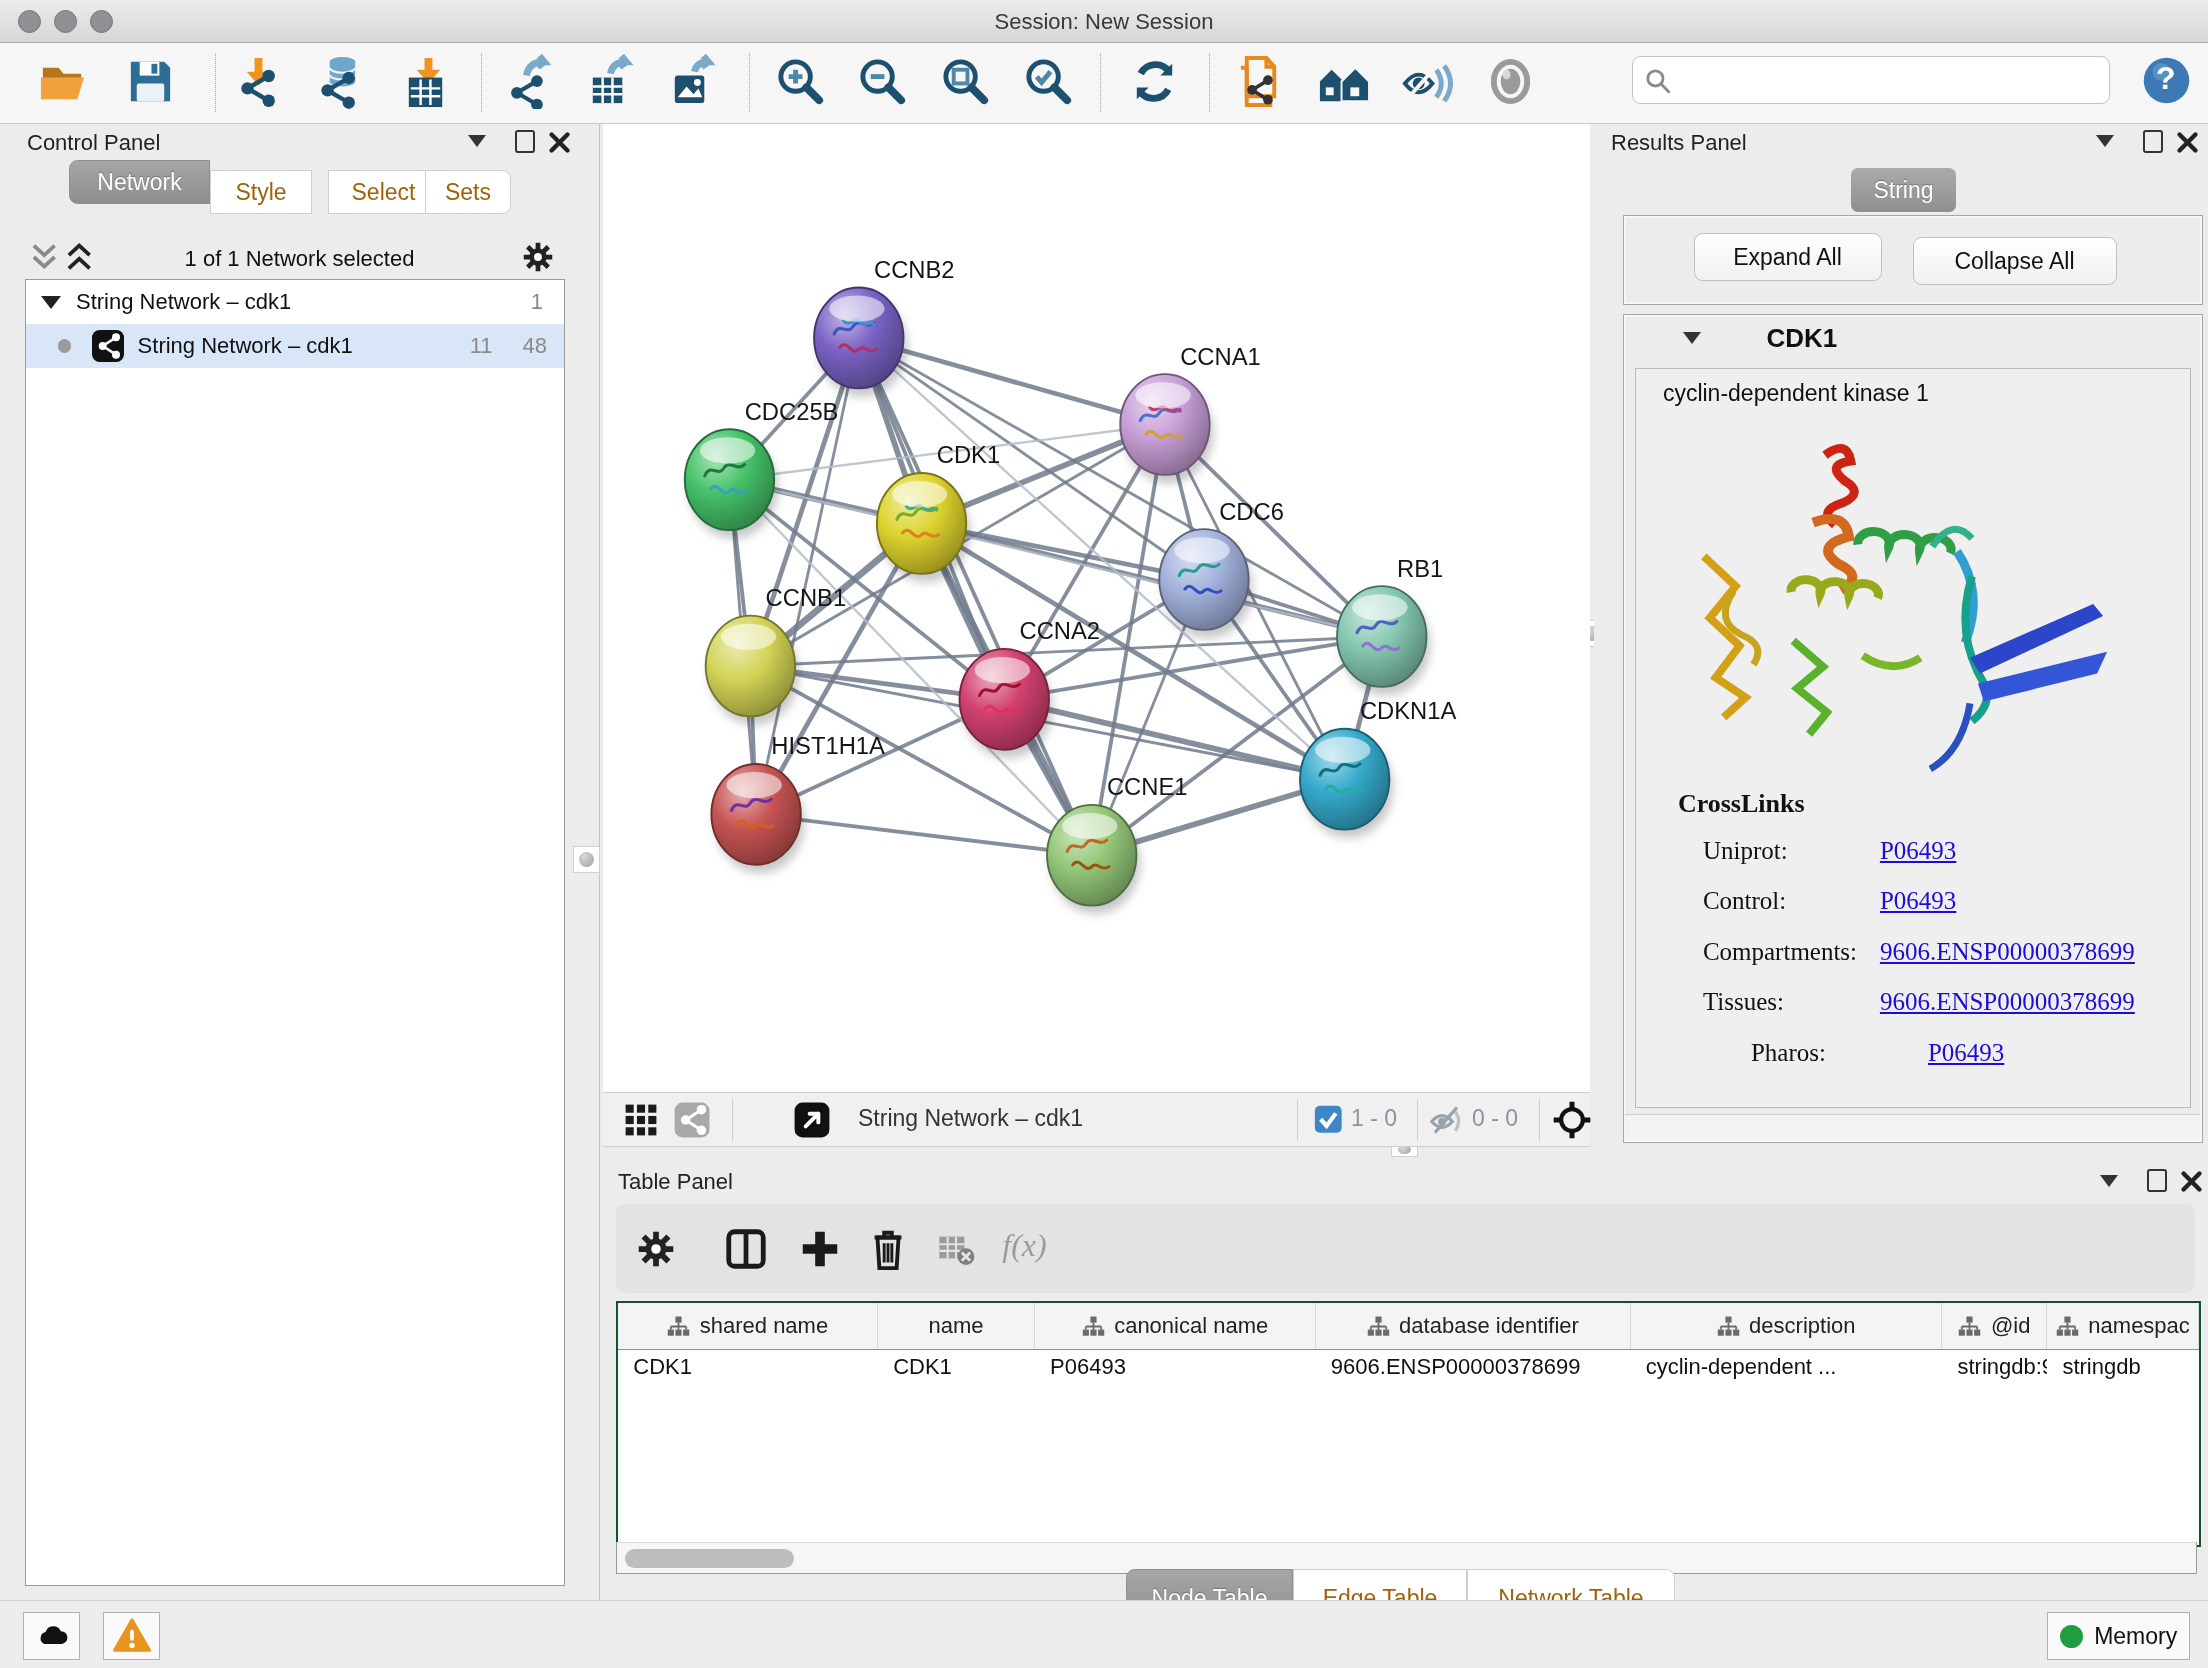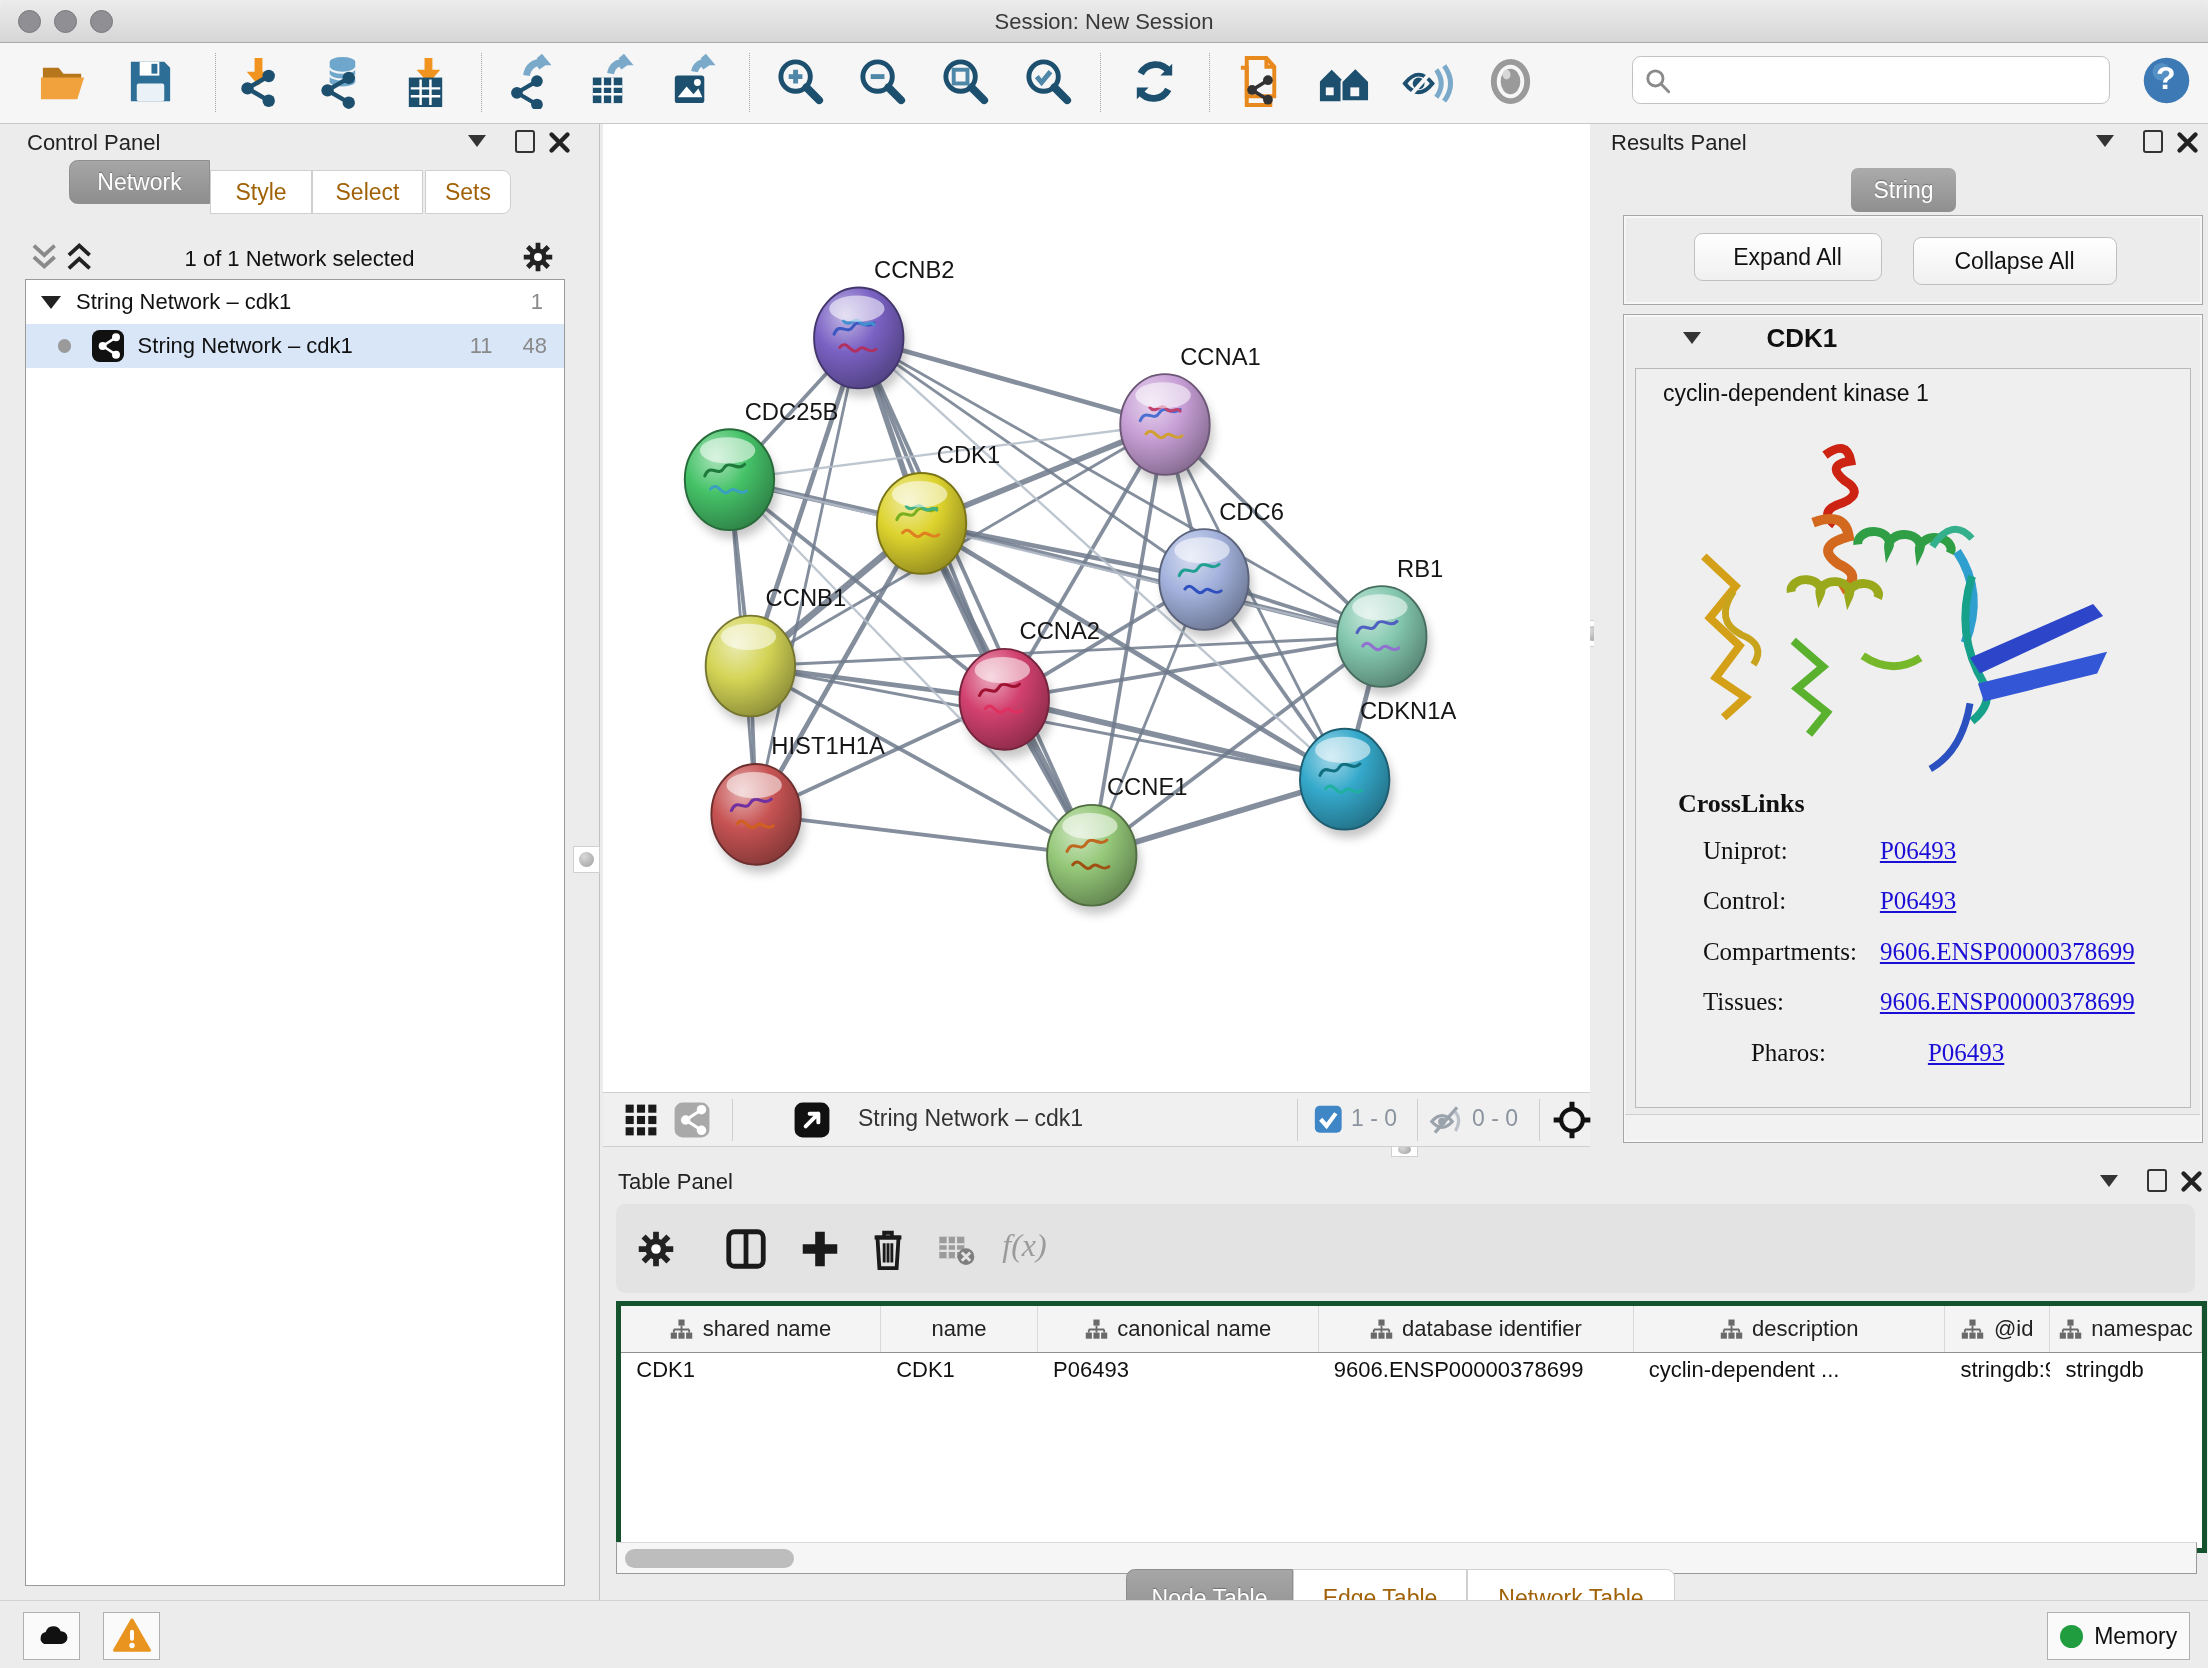--- a/index.html
+++ b/index.html
@@ -60,21 +60,21 @@
   .inner-box{background:#efefef;border:1px solid #b9b9b9;}
   .serif{font-family:"Liberation Serif", serif;}
   .xlink{color:#1a0dd6;text-decoration:underline;cursor:pointer;}
   .xl-row{position:absolute;left:67px;font-size:25px;}
   .res-scrollstrip{position:absolute;left:1.9px;bottom:1.9px;right:1.9px;height:25px;background:#f2f2f2;border-top:1px solid #cfcfcf;}
   
   .table-panel{left:603px;top:1158px;width:1605px;height:441px;background:#ececec;}
   .tp-toolbar{left:13.3px;top:46px;width:1579px;height:89px;background:#e3e3e3;border-radius:9.5px;}
   .tp-icon{position:absolute;top:22px;width:46px;height:46px;cursor:pointer;}
   .fx-label{position:absolute;top:23px;font-family:"Liberation Serif", serif;font-style:italic;font-size:32px;color:#9b9b9b;cursor:pointer;}
-  .grid-box{left:13.3px;top:143px;width:1581px;height:242px;background:#fff;border:5px solid #14532d;}
+  .grid-box{left:13.3px;top:143px;width:1581px;height:242px;background:#fff;border:2px solid #14532d;}
   .grid-header{display:flex;height:46px;background:#f4f4f4;border-bottom:1.9px solid #8f8f8f;}
   .gh-cell{display:flex;align-items:center;justify-content:center;gap:9.5px;font-size:22px;color:#222;
      border-right:1px solid #d9d9d9;box-sizing:border-box;cursor:pointer;}
   .grid-row{display:flex;height:36px;border-bottom:1px solid #fff;}
   .gr-cell{font-size:22px;color:#111;padding:3.8px 0 0 15px;box-sizing:border-box;white-space:nowrap;overflow:hidden;}
   .hscroll{position:absolute;left:13.3px;top:384px;width:1581px;height:32px;background:#f6f6f6;border:1px solid #9a9a9a;border-top:1px solid #d9d9d9;box-sizing:border-box;}
   .hthumb{position:absolute;left:7.6px;top:5.7px;width:169px;height:19px;border-radius:9.5px;background:#bdbdbd;cursor:pointer;}
   .bottom-tabs{position:absolute;top:411px;display:flex;}
   
   .statusbar{left:0;top:1600px;width:2208px;height:68px;background:#ececec;border-top:1px solid #d2d2d2;}
@@ -381,21 +381,21 @@
   <div class="abs panel-title" style="left:27px;top:5.7px">Control Panel</div>
   <div class="abs pc-collapse" style="left:468px;top:11.4px"></div>
   <div class="abs pc-float" style="left:515px;top:5.7px"></div>
   <svg class="abs pc-close" style="left:548px;top:6.7px" width="23" height="23" viewBox="0 0 26 26">
       <use href="#i-x"></use>
     </svg>
 
   <div id="cp-tabs">
       <div class="abs seg-tab active seg-first" style="left: 69px; top: 36px; width: 141px;">Network</div>
       <div class="abs seg-tab" style="left: 210px; top: 46px; width: 102px;">Style</div>
-      <div class="abs seg-tab" style="left: 312px; top: 46px; width: 111px;">Select</div>
+      <div class="abs seg-tab" style="left: 328px; top: 46px; width: 111px;">Select</div>
       <div class="abs seg-tab seg-last" style="left: 425px; top: 46px; width: 86px;">Sets</div>
     </div>
 
   <svg class="abs" style="left:30px;top:116px" width="28.5" height="34" viewBox="0 0 30 36">
       <use href="#i-chev-dd"></use>
     </svg>
   <svg class="abs" style="left:65px;top:116px" width="28.5" height="34" viewBox="0 0 30 36">
       <use href="#i-chev-du"></use>
     </svg>
   <div class="abs" style="left:114px;top:122px;width:371px;text-align:center;font-size:22px">1 of 1 Network selected</div>

